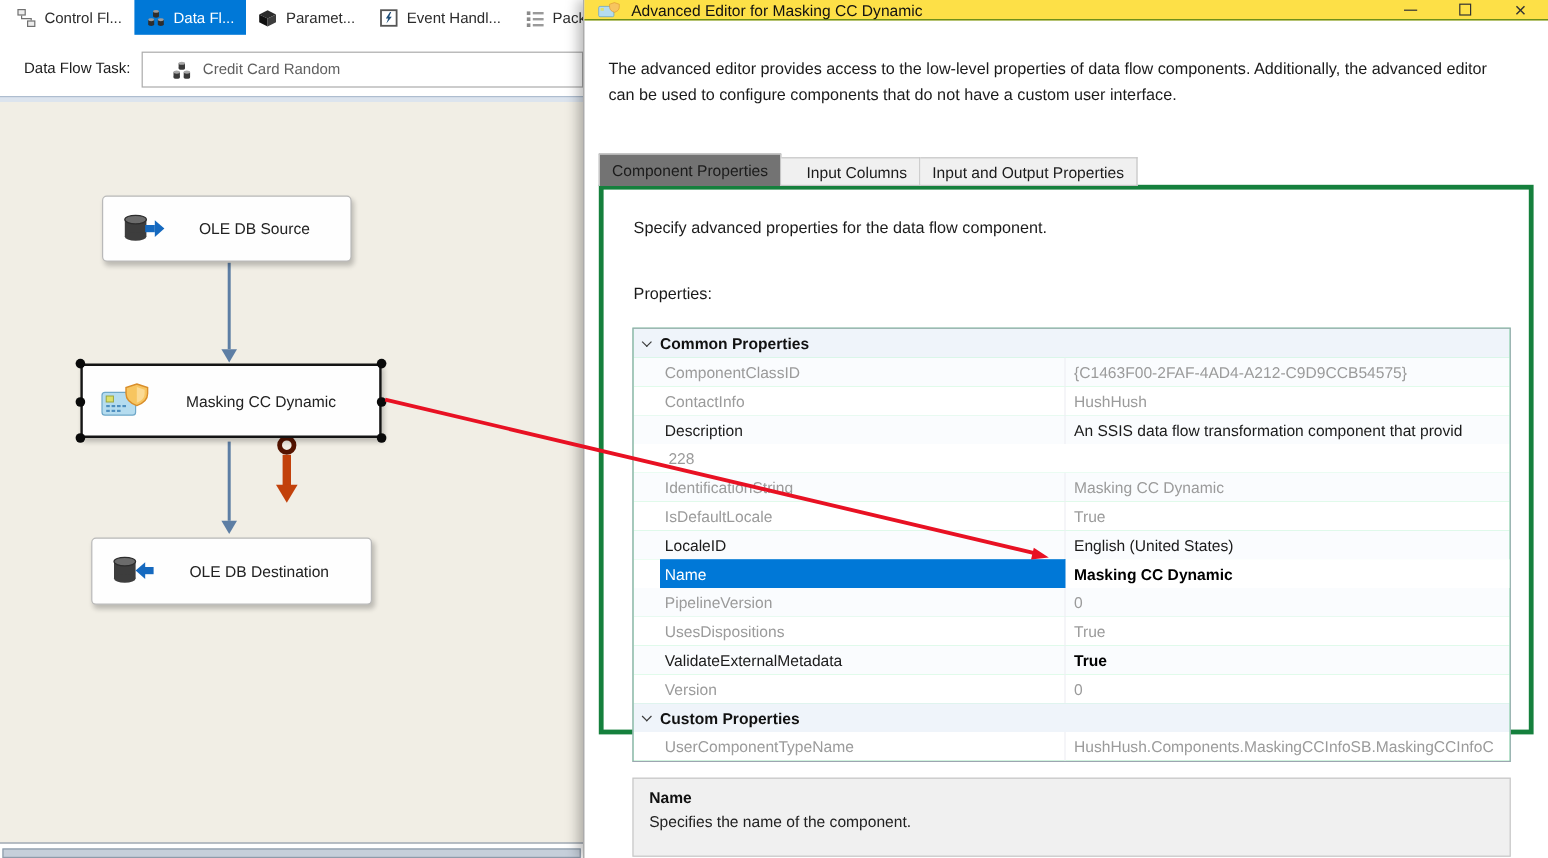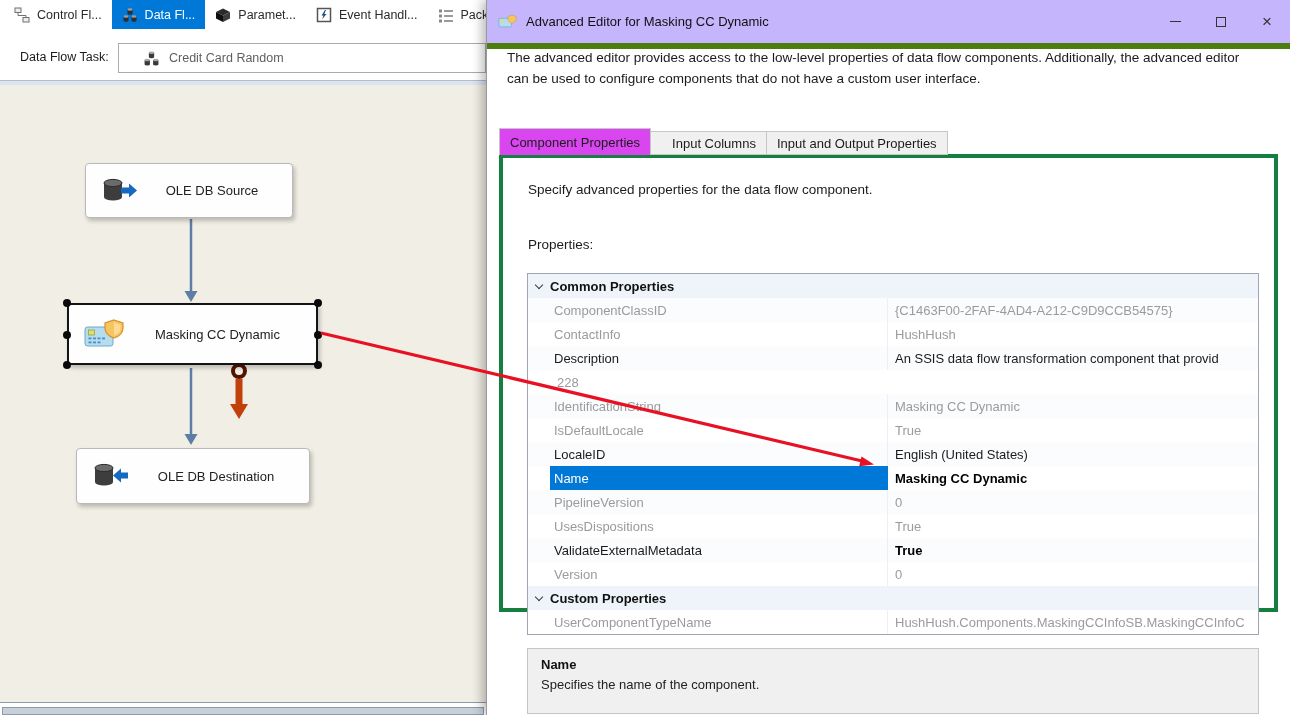--- a/index.html
+++ b/index.html
@@ -38,36 +38,36 @@
   .node .nicon { margin-left:14px; }
 
   .handle { position:absolute; width:8px; height:8px; background:#0a0a0a; border-radius:50%; z-index:5; }
 
   #connector-layer { position:absolute; left:0; top:0; width:486px; height:715px; pointer-events:none; }
   #red-pointer-layer { position:absolute; left:0; top:0; width:1290px; height:715px; pointer-events:none; z-index:60; }
 
   
   #dialog { position:absolute; left:486px; top:0; width:804px; height:715px; background:#fff;
             border-left:1px solid #9a9a9a; box-shadow:-4px 0 10px rgba(0,0,0,0.28); }
-  .titlebar { position:relative; height:49px; display:flex; align-items:center;
-              padding-left:11px; border-bottom:6px solid #4d7c0f; background:#c4b5fd; }
+  .titlebar { position:relative; height:17px; display:flex; align-items:center;
+              padding-left:11px; border-bottom:1px solid #4d7c0f; background:#fde047; }
   .title-text { margin-left:9px; font-size:13px; color:#111; }
   .win-btns { margin-left:auto; display:flex; height:100%; }
   .win-btn { width:46px; height:100%; display:flex; align-items:center; justify-content:center; cursor:default; }
   .glyph-min { width:11px; height:0; border-top:1px solid #333; display:block; }
   .glyph-max { width:10px; height:10px; border:1px solid #333; display:block; }
   .glyph-close { font-size:17px; color:#333; line-height:1; }
 
   .dlg-desc { position:absolute; left:20px; top:47px; width:740px; font-size:13.5px;
               color:#1b1b1b; line-height:21px; }
 
   .dlg-tabs { position:absolute; left:12px; top:128px; display:flex; align-items:flex-end; z-index:3; }
   .dlg-tab { height:24px; padding:0 10px; font-size:13px; color:#1b1b1b; background:#F0F0F0;
              border:1px solid #C6C6C6; border-left:none; display:flex; align-items:center; cursor:default; }
-  .dlg-tab.active { height:27px; background:#d946ef; border:1px solid #C6C6C6; border-bottom:none; }
+  .dlg-tab.active { height:27px; background:#737373; border:1px solid #C6C6C6; border-bottom:none; }
   .dlg-tab.active + .dlg-tab { border-left:none;padding-left:21px; }
 
   .dlg-panel { position:absolute; left:12px; right:12px; top:154px; height:458px;
                border:4px solid #15803d; background:#fff; }
   .panel-caption { position:absolute; left:25px; top:24px; font-size:13.5px; }
   .props-label   { position:absolute; left:25px; top:79px; font-size:13.5px; }
 
   .grid { position:absolute; left:24px; right:15px; top:115px; height:362px;
           border:1px solid #9DA6B1; background:#86efac; overflow:hidden; }
   .grid-row { height:24px; display:flex; align-items:stretch; font-size:13px; background:#fff; }

